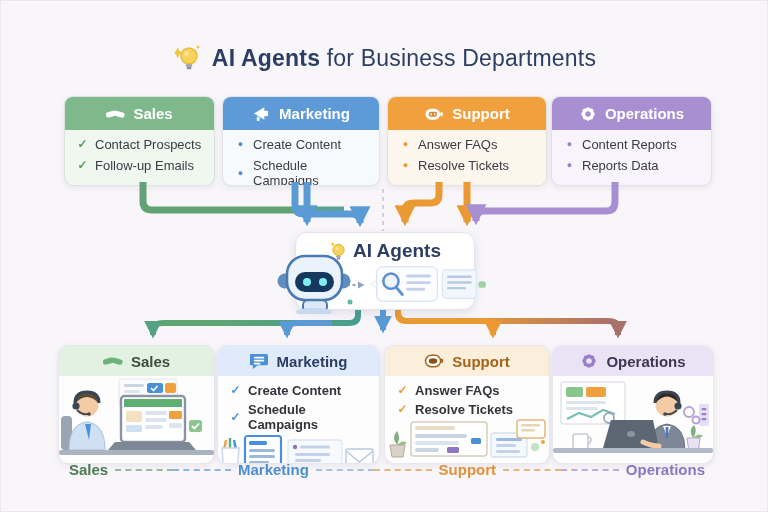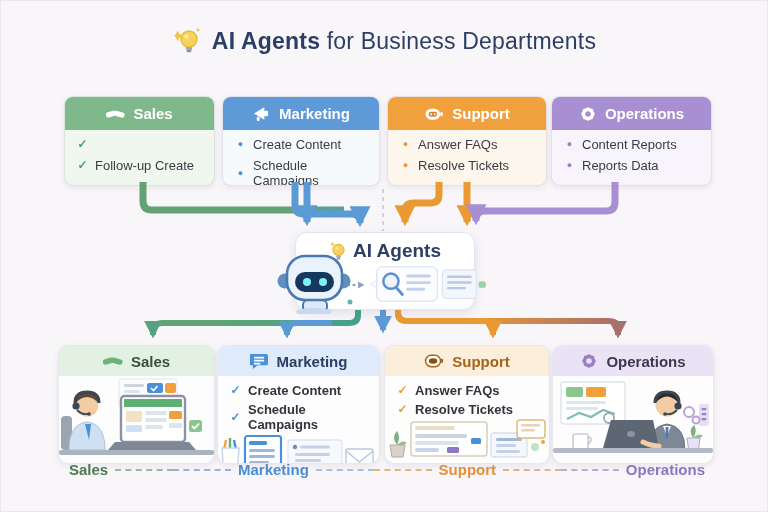--- a/index.html
+++ b/index.html
@@ -1,20 +1,20 @@
 <!DOCTYPE html>
 <html><head>
 <meta charset="utf-8">
 <style>
   html,body{margin:0;padding:0;}
   body{background:#eceaef;font-family:"Liberation Sans",sans-serif;}
   #canvas{position:relative;width:768px;height:512px;background:#f8f6f9;overflow:hidden;
           box-shadow:inset 0 0 0 1px rgba(160,150,180,.15);}
   
-  .title{position:absolute;top:25px;left:0;right:0;display:flex;justify-content:center;
+  .title{position:absolute;top:42px;left:0;right:0;display:flex;justify-content:center;
          align-items:center;gap:10px;color:#2c3e63;font-size:23px;letter-spacing:.2px;}
   .title .bold{font-weight:700;}
   
   .tcard{position:absolute;top:96px;height:88px;border-radius:9px;overflow:hidden;
          border:1px solid rgba(120,120,150,.16);box-shadow:0 2px 6px rgba(90,90,130,.10);z-index:1;}
   .tcard .hd{height:33px;display:flex;align-items:center;justify-content:center;gap:8px;
              color:#fff;font-weight:700;font-size:15px;}
   .tcard .bd{padding:7px 8px 4px 12px;display:flex;flex-direction:column;gap:6px;
              font-size:13px;color:#3b3b44;font-weight:500;}
   .item{display:flex;align-items:center;gap:7px;line-height:15px;}
@@ -75,24 +75,25 @@
         <g fill="#ffffff">
             <rect x="0" y="5.5" width="11.5" height="5.5" rx="2.7" transform="rotate(-16 5 9)"></rect>
         <rect x="8" y="5.5" width="11.5" height="5.5" rx="2.7" transform="rotate(16 14 9)"></rect>
           </g>
       </svg>
       <span>Sales</span>
     </div>
     <div class="bd">
       <div class="item">
         <span class="mark" style="color: rgb(77, 158, 95);">✓</span>
+        <span>Contact Prospects</span>
         </div>
       <div class="item">
         <span class="mark" style="color: rgb(77, 158, 95);">✓</span>
-        <span>Follow-up Create</span>
+        <span>Follow-up Emails</span>
         </div>
     </div>
   </div>
 
   <div class="tcard" id="tcard-marketing" style="background-color: rgb(246, 250, 253);">
     <div class="hd" style="background-color: rgb(94, 154, 216);">
       <svg width="19" height="17" viewBox="0 0 20 18">
         <g fill="#ffffff">
             <polygon points="2,9 13,2.5 13,15.5"></polygon>
             <rect x="12.5" y="6" width="4.5" height="6" rx="1.5"></rect>

